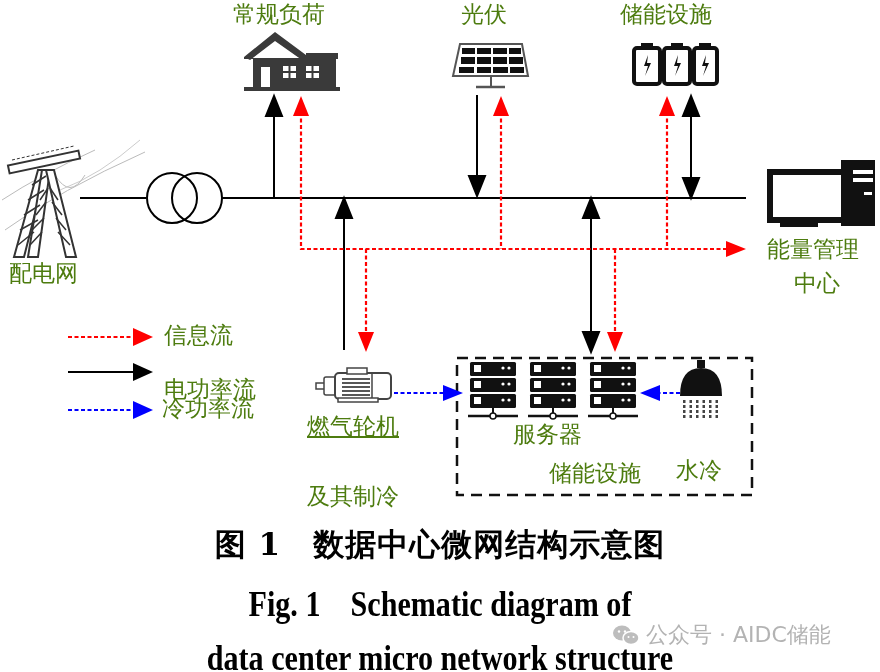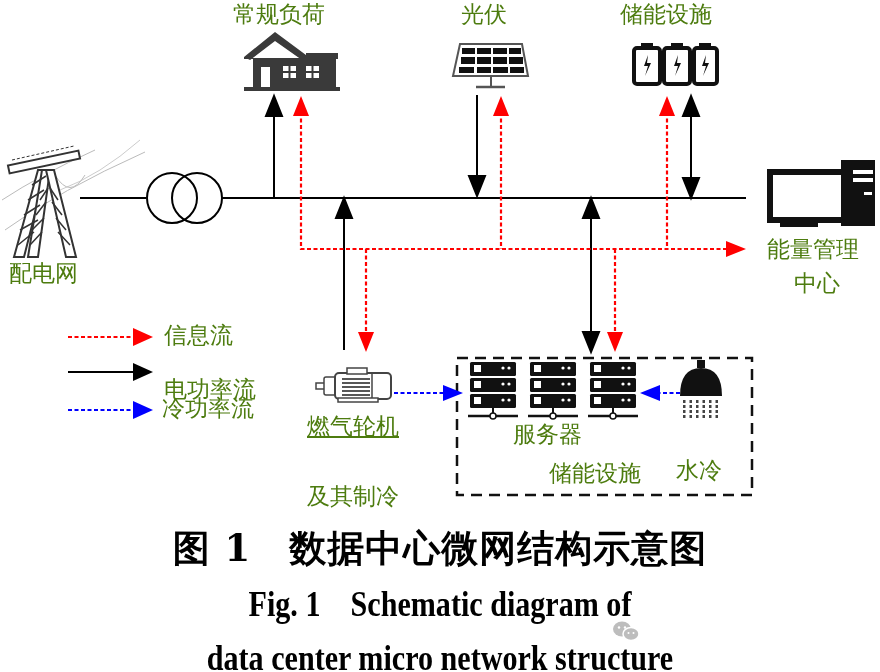--- a/index.html
+++ b/index.html
@@ -1,20 +1,20 @@
 <!DOCTYPE html>
 <html><head>
 <meta charset="utf-8">
 <style>
   html, body { margin: 0; padding: 0; background: #ffffff; }
   body { width: 880px; height: 672px; position: relative; overflow: hidden; font-family: "DejaVu Serif", "Liberation Serif", serif; }
   #diagram { position: absolute; left: 0; top: 0; width: 880px; height: 520px; }
   .lbl { position: absolute; font-family: "DejaVu Sans", "Liberation Sans", sans-serif; font-size: 23px; color: #4d7c0f; line-height: 1; white-space: nowrap; }
   .cap { position: absolute; left: 0; width: 880px; text-align: center; color: #000; white-space: nowrap; }
-  .cap-cn { top: 524px; font-family: "DejaVu Serif", "Liberation Serif", serif; font-weight: bold; font-size: 37px; letter-spacing: 1px; }
+  .cap-cn { top: 524px; font-family: "DejaVu Serif", "Liberation Serif", serif; font-weight: bold; font-size: 31px; letter-spacing: 1px; }
   .cap-en { font-family: "Liberation Serif", "DejaVu Serif", serif; font-weight: bold; font-size: 35px; transform: scaleX(0.86); }
   .cap-en1 { top: 581px; }
   .cap-en2 { top: 639px; }
   .watermark { position: absolute; left: 612px; top: 620px; font-family: "DejaVu Sans", "Liberation Sans", sans-serif; font-size: 22px; color: #b3b3b3; white-space: nowrap; display: flex; align-items: center; gap: 6px; }
   .wm-icon { width: 28px; height: 22px; position: relative; }
 </style>
 </head>
 <body>
 
 <svg id="diagram" width="880" height="520" viewBox="0 0 880 520">
@@ -294,13 +294,14 @@
 
 <div class="watermark">
   <svg class="wm-icon" width="28" height="22" viewBox="0 0 28 22">
     <ellipse cx="10" cy="9" rx="9" ry="7.5" fill="#bdbdbd"></ellipse>
     <ellipse cx="19" cy="14" rx="8" ry="6.5" fill="#bdbdbd" stroke="#fff" stroke-width="1.5"></ellipse>
     <circle cx="7" cy="7.5" r="1.2" fill="#fff"></circle>
       <circle cx="13" cy="7.5" r="1.2" fill="#fff"></circle>
     <circle cx="16.5" cy="13" r="1" fill="#fff"></circle>
       <circle cx="21.5" cy="13" r="1" fill="#fff"></circle>
   </svg>
+  <span>公众号 · AIDC储能</span>
 </div>
 
 </body></html>

